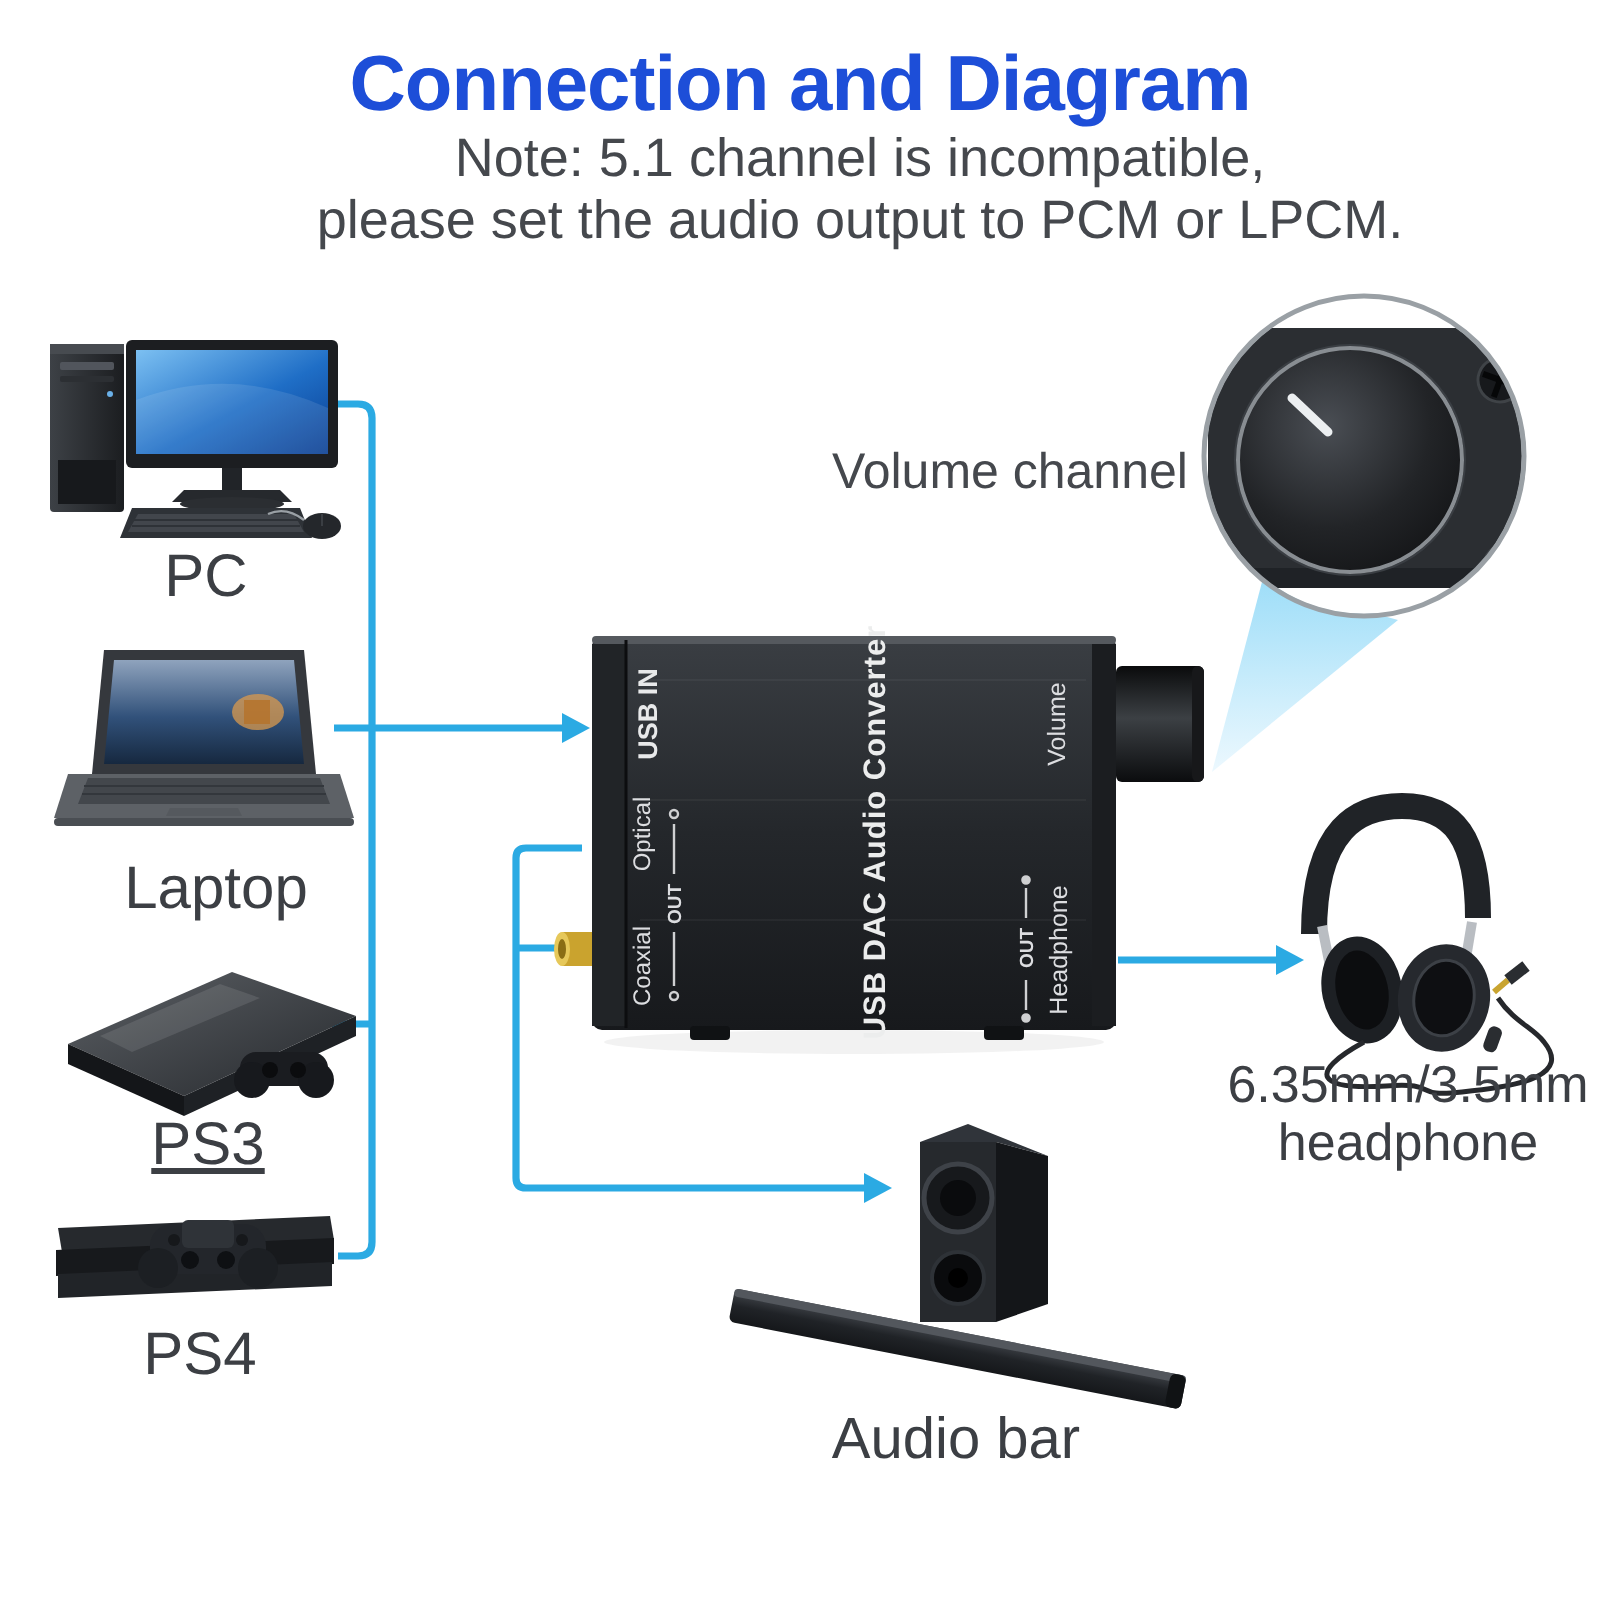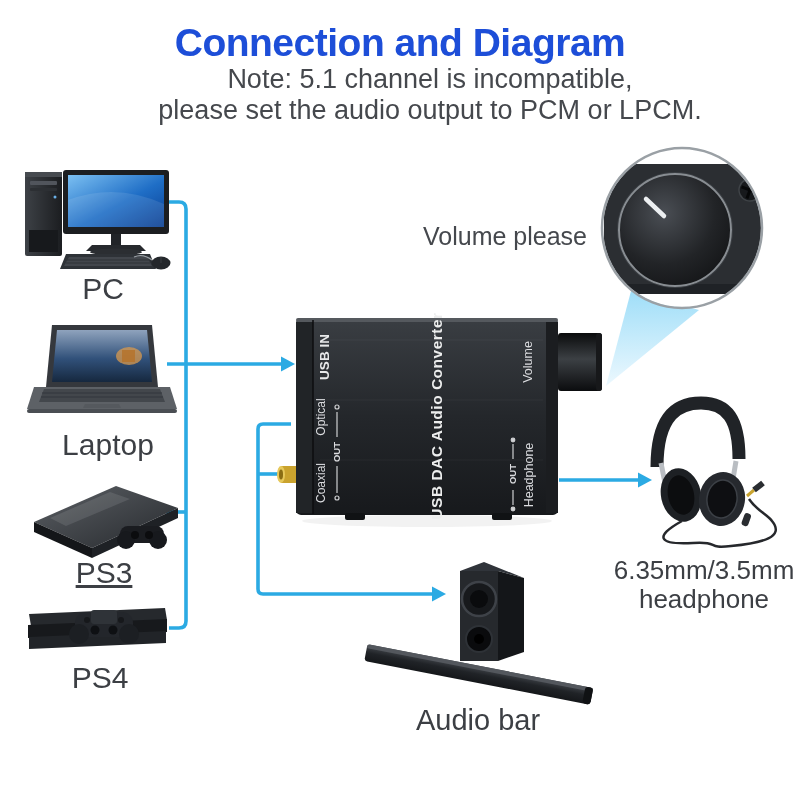--- a/index.html
+++ b/index.html
@@ -257,21 +257,21 @@
   <div class="note">
     <div>Note: 5.1 channel is incompatible,</div>
     <div>please set the audio output to PCM or LPCM.</div>
   </div>
 
   <div class="dev-label" style="left:103px;top:272px;">PC</div>
   <div class="dev-label" style="left:108px;top:428px;">Laptop</div>
   <div class="dev-label" style="left:104px;top:556px;text-decoration:underline;">PS3</div>
   <div class="dev-label" style="left:100px;top:661px;">PS4</div>
 
-  <div class="vc-label" style="left:505px;top:222px;">Volume please</div>
-
-  <div class="small-label" style="left:704px;top:528px;margin-top:28px;">
+  <div class="vc-label" style="left:505px;top:222px;">Volume channel</div>
+
+  <div class="small-label" style="left:704px;top:528px;">
     <div>6.35mm/3.5mm</div>
     <div>headphone</div>
   </div>
 
   <div class="dev-label" style="left:478px;top:704px;font-size:29px;">Audio bar</div>
 </div>
 
 </body></html>

